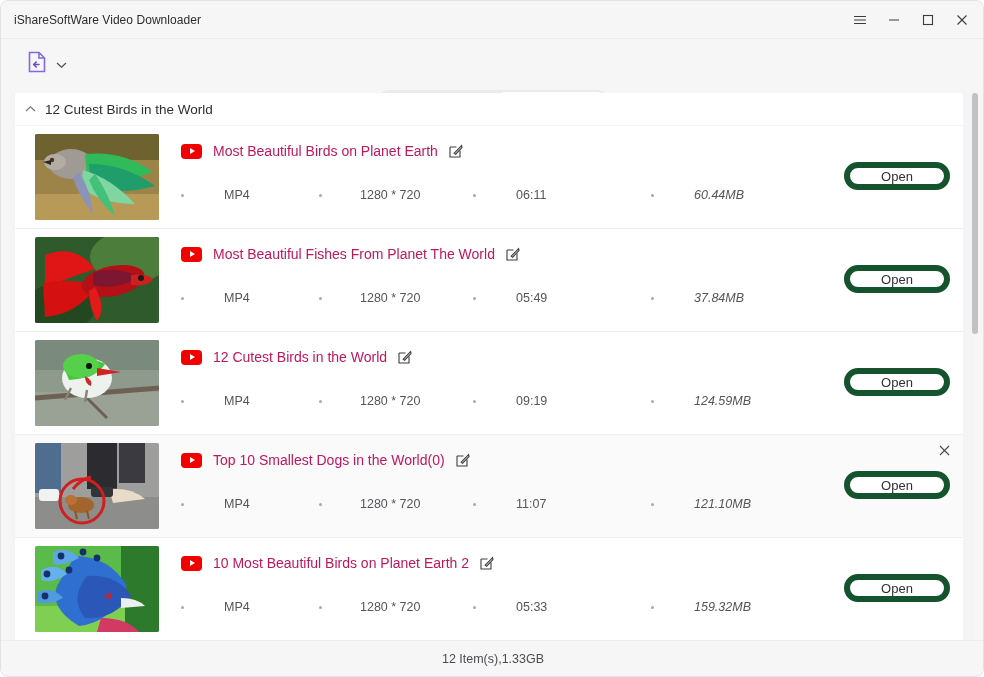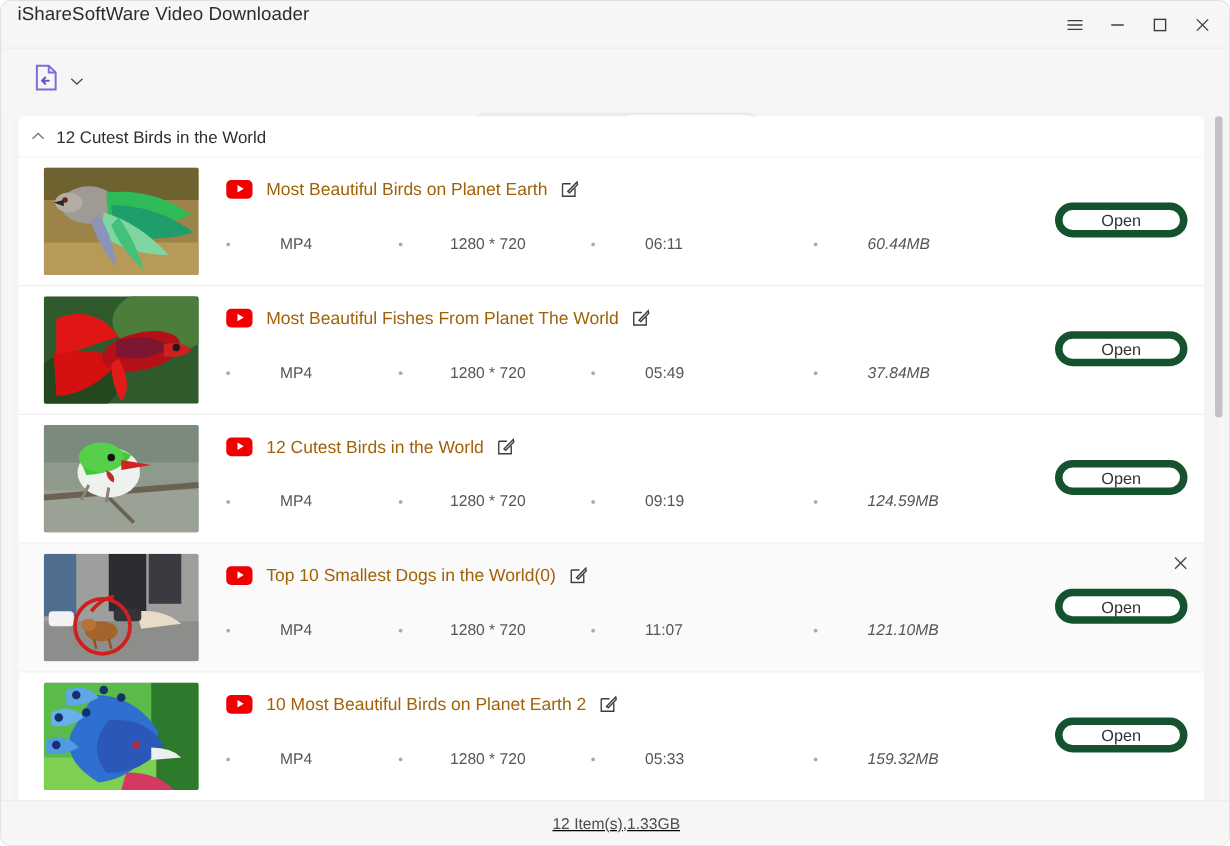--- a/index.html
+++ b/index.html
@@ -21,22 +21,22 @@
 
   
   .titlebar {
     position: absolute; left: 0; top: 0;
     width: 984px; height: 38px;
     background: #f6f6f6;
     border-bottom: 1px solid #ececee;
     box-sizing: border-box;
   }
   .title-text {
-    position: absolute; left: 13px; top: 2px;
-    font-size: 15px; color: #2c2c2e;
+    position: absolute; left: 13px; top: 12px;
+    font-size: 12px; color: #2c2c2e;
     letter-spacing: 0.05px;
     white-space: nowrap;
   }
   .winbtns {
     position: absolute; right: 6px; top: 0;
     height: 38px; display: flex; align-items: center;
   }
   .winbtn {
     width: 34px; height: 30px;
     display: flex; align-items: center; justify-content: center;
@@ -161,21 +161,21 @@
   }
   .yt::after {
     content: "";
     width: 0; height: 0;
     border-left: 5.5px solid #ffffff;
     border-top: 3.6px solid transparent;
     border-bottom: 3.6px solid transparent;
     margin-left: 1.5px;
   }
   .row-title {
-    font-size: 14px; color: #a16207;
+    font-size: 14px; color: #be185d;
     white-space: nowrap;
   }
   .edit-icon { color: #3c3c40; display: flex; align-items: center; }
 
   .meta {
     position: absolute; left: 166px; top: 62px;
     display: flex; align-items: center;
     font-size: 12.5px; color: #55555a;
     white-space: nowrap;
     gap: 32px;
@@ -223,21 +223,20 @@
   }
 
   
   .footer {
     position: absolute; left: 0; bottom: 0;
     width: 984px; height: 36px;
     background: #f6f6f6;
     border-top: 1px solid #ededef;
     display: flex; align-items: center; justify-content: center;
     box-sizing: border-box;
-    text-decoration: underline;
   }
   .footer-text { font-size: 12.5px; color: #4d4d51; }
 </style>
 </head>
 <body>
 
 <div class="app">
 
   <div class="titlebar">
     <div class="title-text">iShareSoftWare Video Downloader</div>

